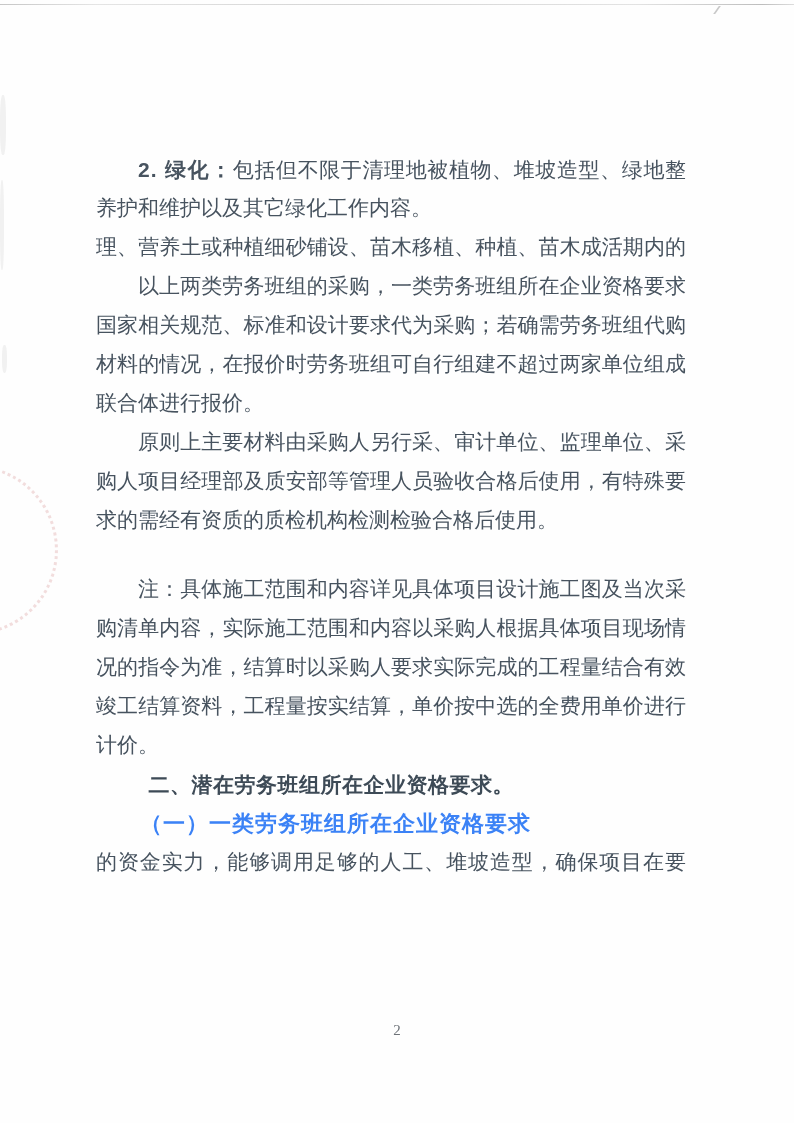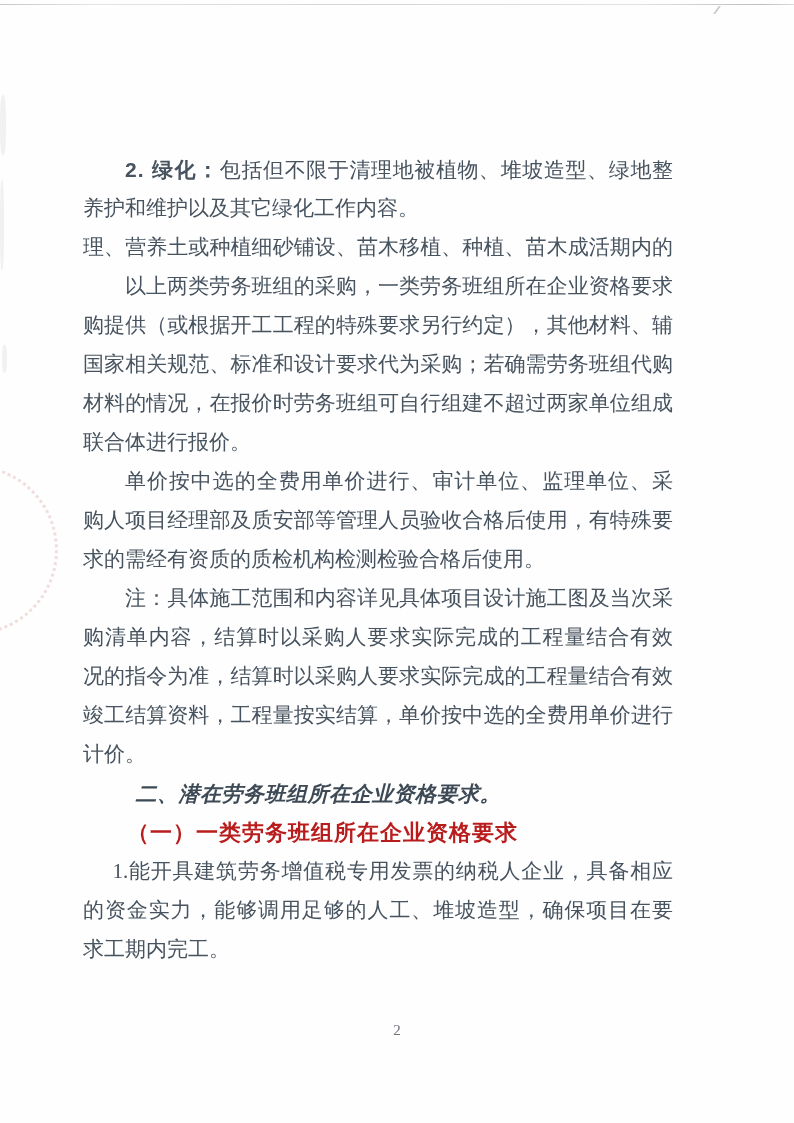--- a/index.html
+++ b/index.html
@@ -38,21 +38,21 @@
     position: absolute;
     left: -112px; top: 465px;
     width: 170px; height: 170px;
     border-radius: 50%;
     border: 3px dotted rgba(214, 146, 146, 0.38);
     opacity: 0.8;
   }
   
   .text-block {
     position: absolute;
-    left: 83px; top: 150px;
+    left: 96px; top: 150px;
     width: 590px;
     color: #47535f;
   }
   .line {
     height: 39px;
     line-height: 39px;
     font-size: 21px;
     white-space: nowrap;
   }
   .line.just {
@@ -69,21 +69,21 @@
   }
   .line.heading-hei {
     font-family: "Liberation Sans", "DejaVu Sans", sans-serif;
     font-weight: bold;
     color: #3d4a56;
     letter-spacing: 0.5px;
   }
   .line.heading-kai {
     font-weight: bold;
     font-size: 22px;
-    color: #b91c1c;
+    color: #3b82f6;
     letter-spacing: 1px;
   }
   .page-number {
     position: absolute;
     top: 1022px; left: 0;
     width: 100%;
     text-align: center;
     font-size: 15px;
     color: #6d7278;
     font-family: "Liberation Serif", "DejaVu Serif", serif;
@@ -101,34 +101,31 @@
   <div class="smudge s2"></div>
   <div class="smudge s3"></div>
 
   <div class="stamp-arc"></div>
 
   <div class="text-block" id="text-block">
       <div class="line body just" style="text-indent: 2em;"><strong>2. 绿化：</strong>包括但不限于清理地被植物、堆坡造型、绿地整</div>
       <div class="line body">养护和维护以及其它绿化工作内容。</div>
       <div class="line body just">理、营养土或种植细砂铺设、苗木移植、种植、苗木成活期内的</div>
       <div class="line body just" style="text-indent: 2em;">以上两类劳务班组的采购，一类劳务班组所在企业资格要求</div>
-      <div class="line body just">购提供（或根据开工工程的特殊要求另行约定），其他材料、辅</div>
       <div class="line body just">国家相关规范、标准和设计要求代为采购；若确需劳务班组代购</div>
       <div class="line body just">材料的情况，在报价时劳务班组可自行组建不超过两家单位组成</div>
       <div class="line body">联合体进行报价。</div>
-      <div class="line body just" style="text-indent: 2em;">单价按中选的全费用单价进行、审计单位、监理单位、采</div>
+      <div class="line body just" style="text-indent: 2em;">原则上主要材料由采购人另行采、审计单位、监理单位、采</div>
       <div class="line body just">购人项目经理部及质安部等管理人员验收合格后使用，有特殊要</div>
       <div class="line body">求的需经有资质的质检机构检测检验合格后使用。</div>
-      <div class="line body just" style="text-indent: 2em;">注：具体施工范围和内容详见具体项目设计施工图及当次采</div>
-      <div class="line body just">购清单内容，结算时以采购人要求实际完成的工程量结合有效</div>
+      <div class="line body just" style="text-indent: 2em; margin-top: 30px;">注：具体施工范围和内容详见具体项目设计施工图及当次采</div>
+      <div class="line body just">购清单内容，实际施工范围和内容以采购人根据具体项目现场情</div>
       <div class="line body just">况的指令为准，结算时以采购人要求实际完成的工程量结合有效</div>
       <div class="line body just">竣工结算资料，工程量按实结算，单价按中选的全费用单价进行</div>
       <div class="line body">计价。</div>
-      <div class="line heading-hei" style="text-indent: 2.5em; font-style: italic;">二、潜在劳务班组所在企业资格要求。</div>
+      <div class="line heading-hei" style="text-indent: 2.5em;">二、潜在劳务班组所在企业资格要求。</div>
       <div class="line heading-kai" style="text-indent: 2em;">（一）一类劳务班组所在企业资格要求</div>
-      <div class="line body just" style="text-indent: 1.4em;">1.能开具建筑劳务增值税专用发票的纳税人企业，具备相应</div>
       <div class="line body just">的资金实力，能够调用足够的人工、堆坡造型，确保项目在要</div>
-      <div class="line body">求工期内完工。</div>
     </div>
 
   <div class="page-number">2</div>
 
 </div>
 
 </body></html>

